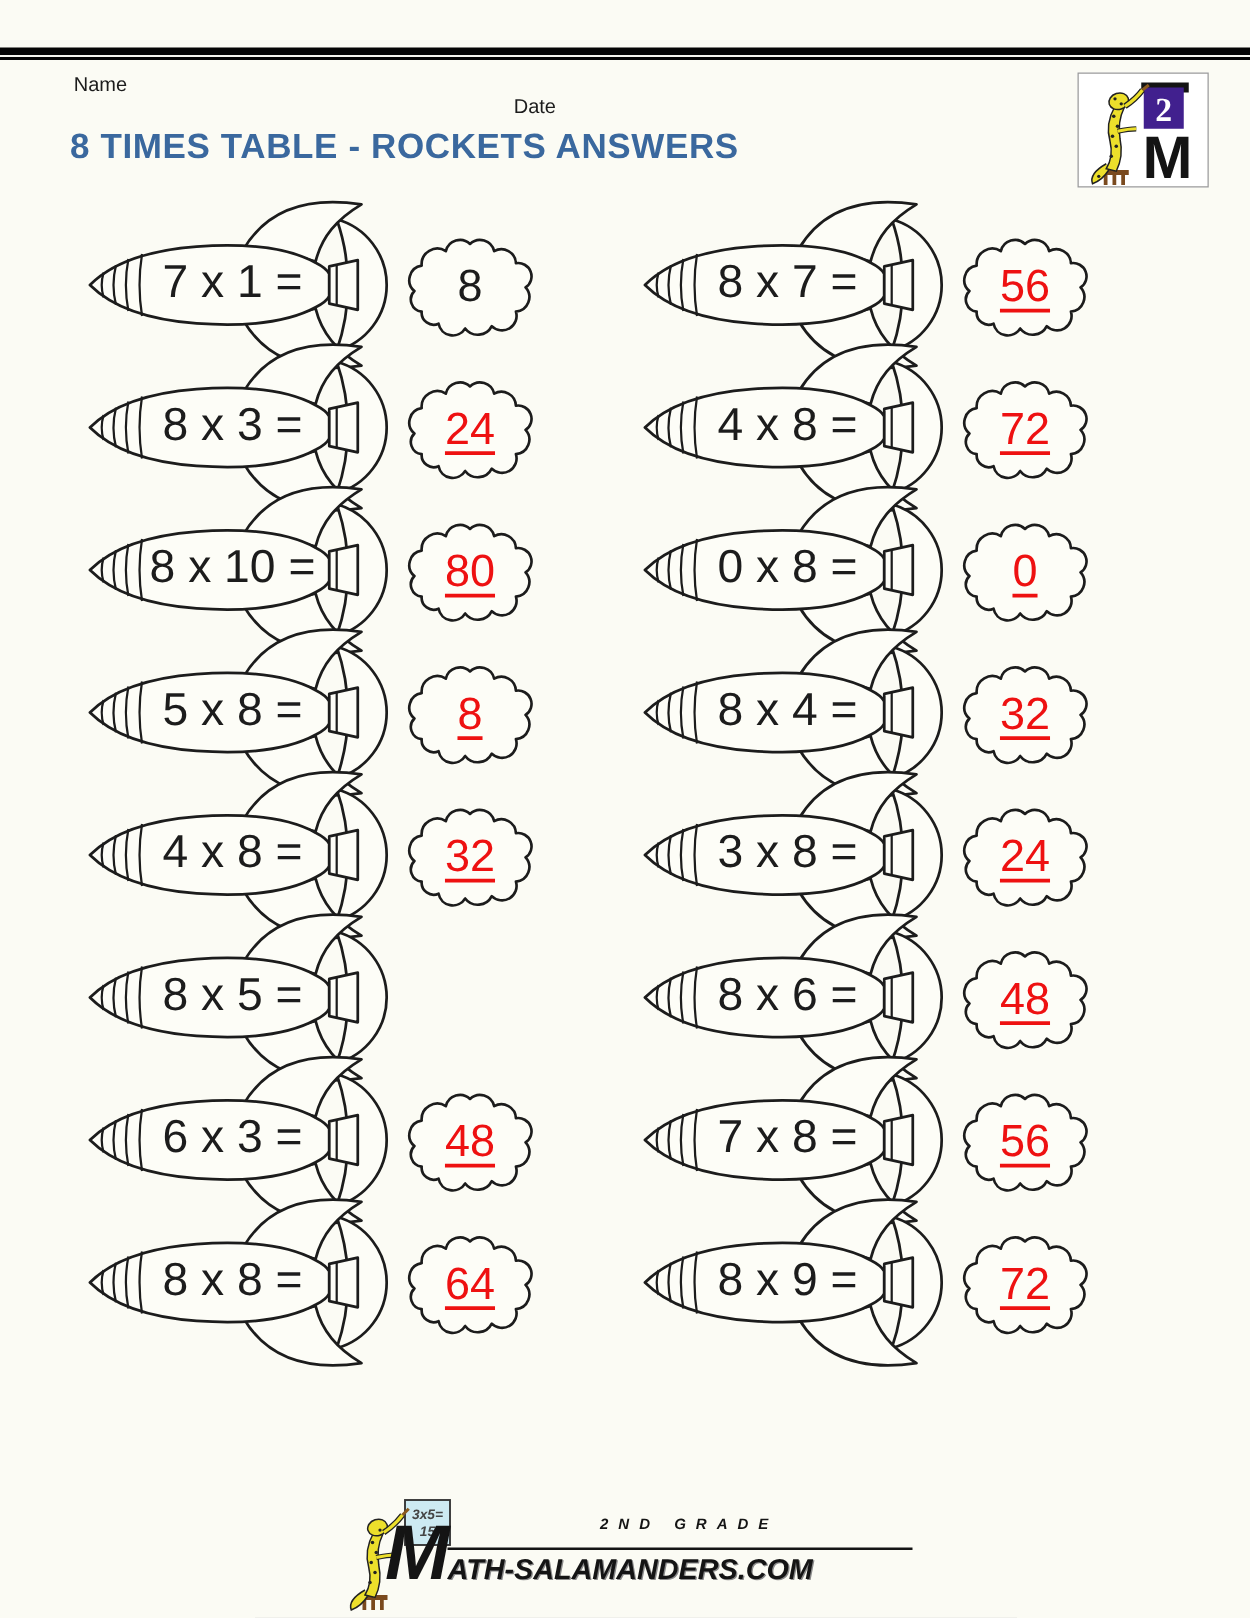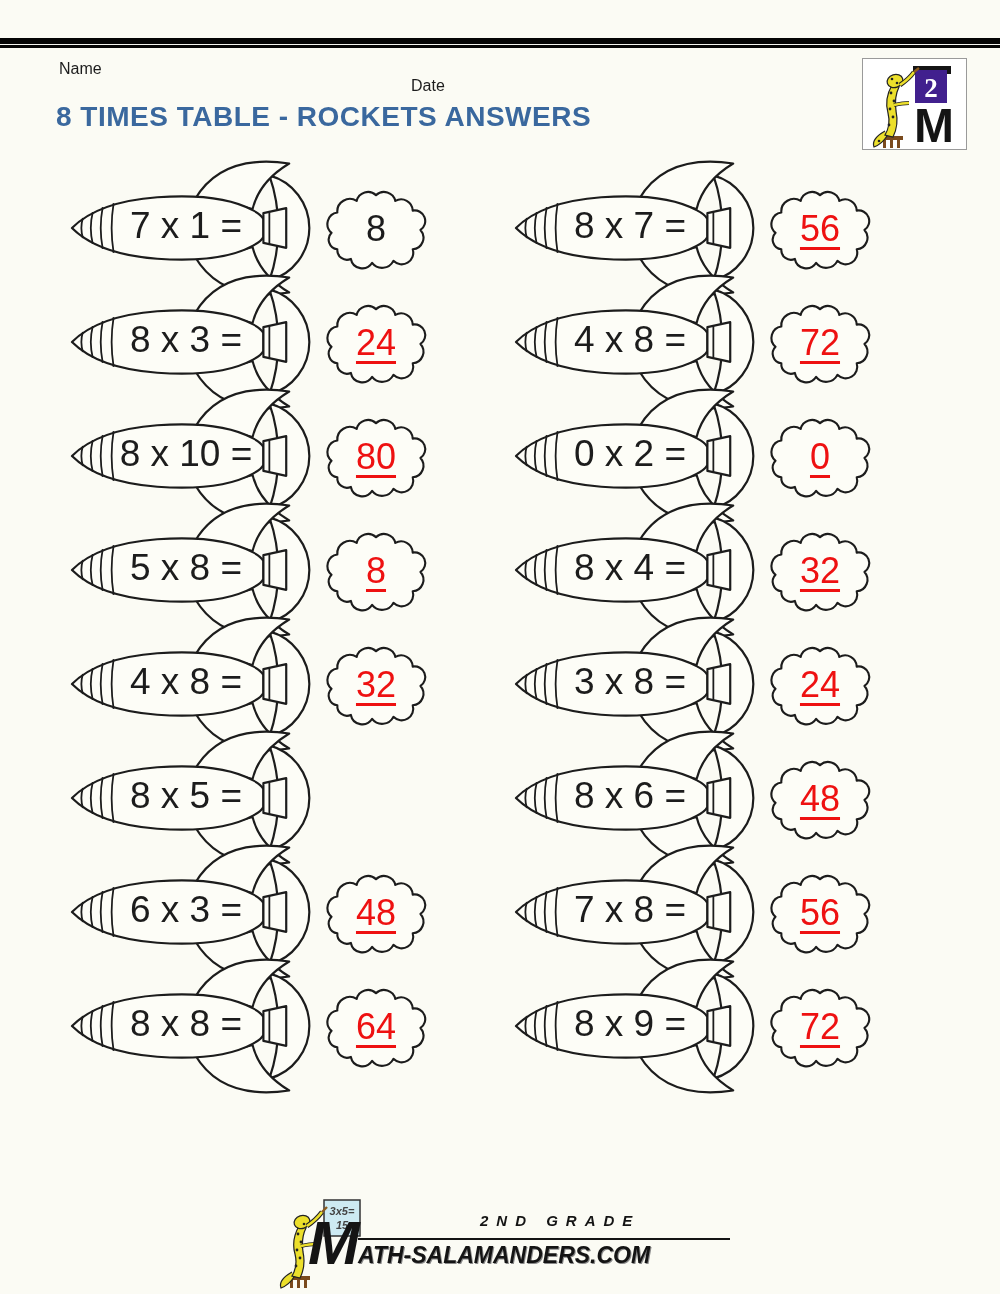--- a/index.html
+++ b/index.html
@@ -60,21 +60,21 @@
   
   .footer-logo { position:absolute; left:272px; top:1196px; width:480px; height:96px;font-style:italic; }
   .footer-mascot { position:absolute; left:0; top:0; }
   .footer-m {
     position:absolute; left:36px; top:16px;
     font-size:62px; font-weight:700; line-height:1; color:#141414;
     letter-spacing:-2px;
   }
   .grade-line {
     position:absolute; left:208px; top:16px;
-    font-size:15px; font-weight:700; letter-spacing:8px; color:#141414;
+    font-size:12px; font-weight:700; letter-spacing:8px; color:#141414;
     white-space:nowrap;
   }
   .footer-rule { position:absolute; left:86px; top:42px; width:372px; height:2px; background:#141414; }
   .site-text {
     position:absolute; left:86px; top:46px;
     font-size:23px; font-weight:700; color:#141414; letter-spacing:0px;
     white-space:nowrap; text-shadow:1px 1px 0 #8a8a8a;
   }
 </style>
 </head>
@@ -434,21 +434,21 @@
         <path class="shape" d="M6,75 C24,57 52,47 92,44 C135,41 168,46 188,57 C194,60 198,64 199,66 L199,84 C198,86 194,90 188,93 C168,104 135,109 92,106 C52,103 24,93 6,75 Z"></path>
 
         <path class="thin" d="M17,65 Q14,75 17,85"></path>
         <path class="thin" d="M27,59 Q23,75 27,91"></path>
         <path class="thin" d="M37,54 Q33,75 37,96"></path>
         <path class="thin" d="M48,50 Q44,75 48,100"></path>
 
         <path class="shape" d="M199,60 L222,55 L222,95 L199,90 Z"></path>
         <path class="thin" d="M205,59 L205,91"></path>
       </svg>
-      <div class="equation">0 x 2 =</div>
+      <div class="equation">0 x 8 =</div>
     </div>
     <div class="cloud-wrap">
       <svg viewBox="0 0 120 100">
         <path class="shape" d="M14,55 A12,12 0 0 1 20,34 A13,13 0 0 1 40,22 A12,12 0 0 1 60,16 A12,12 0 0 1 80,22 A12,12 0 0 1 98,32 A11,11 0 0 1 106,52 A12,12 0 0 1 98,72 A12,12 0 0 1 78,84 A13,13 0 0 1 56,86 A12,12 0 0 1 34,82 A10,10 0 0 1 20,72 A10,10 0 0 1 14,55 Z"></path>
       </svg>
       <div class="answer">0</div>
     </div>
   </div>
 
   <div class="problem-row">

